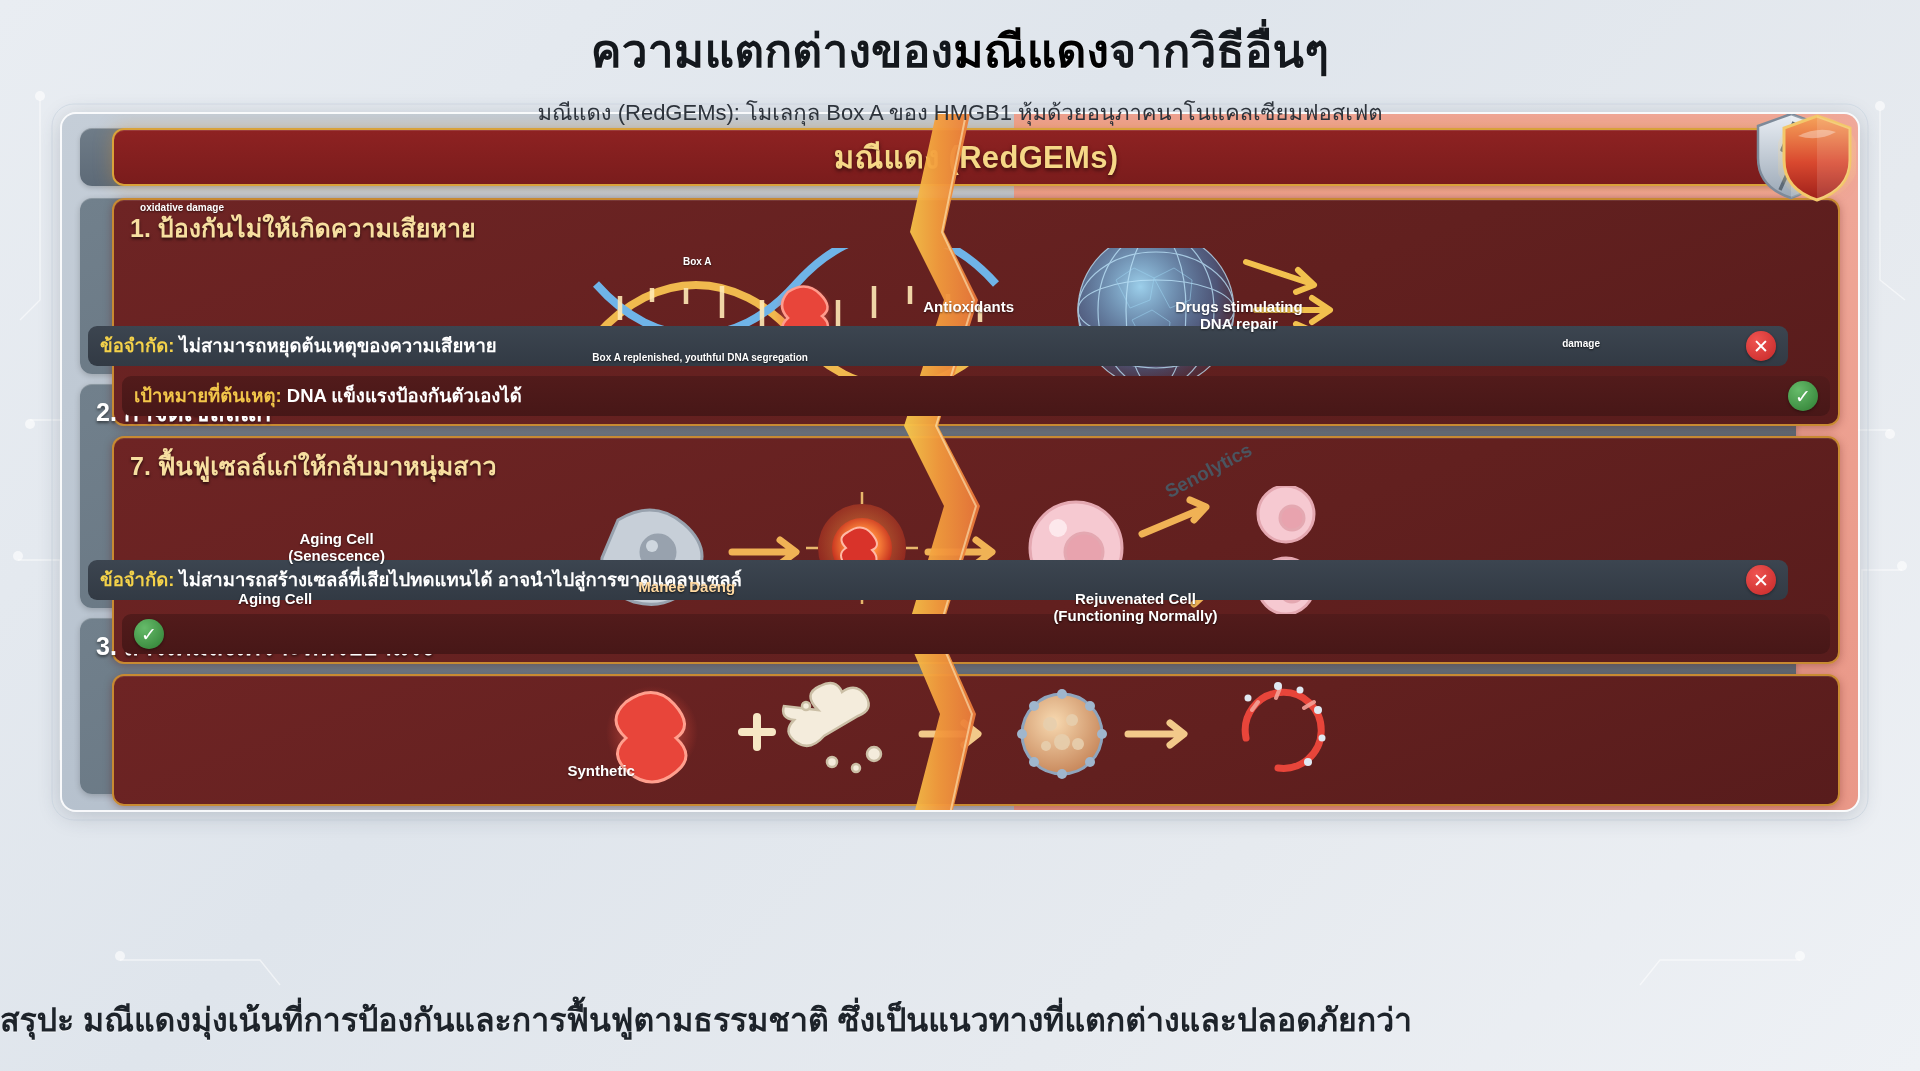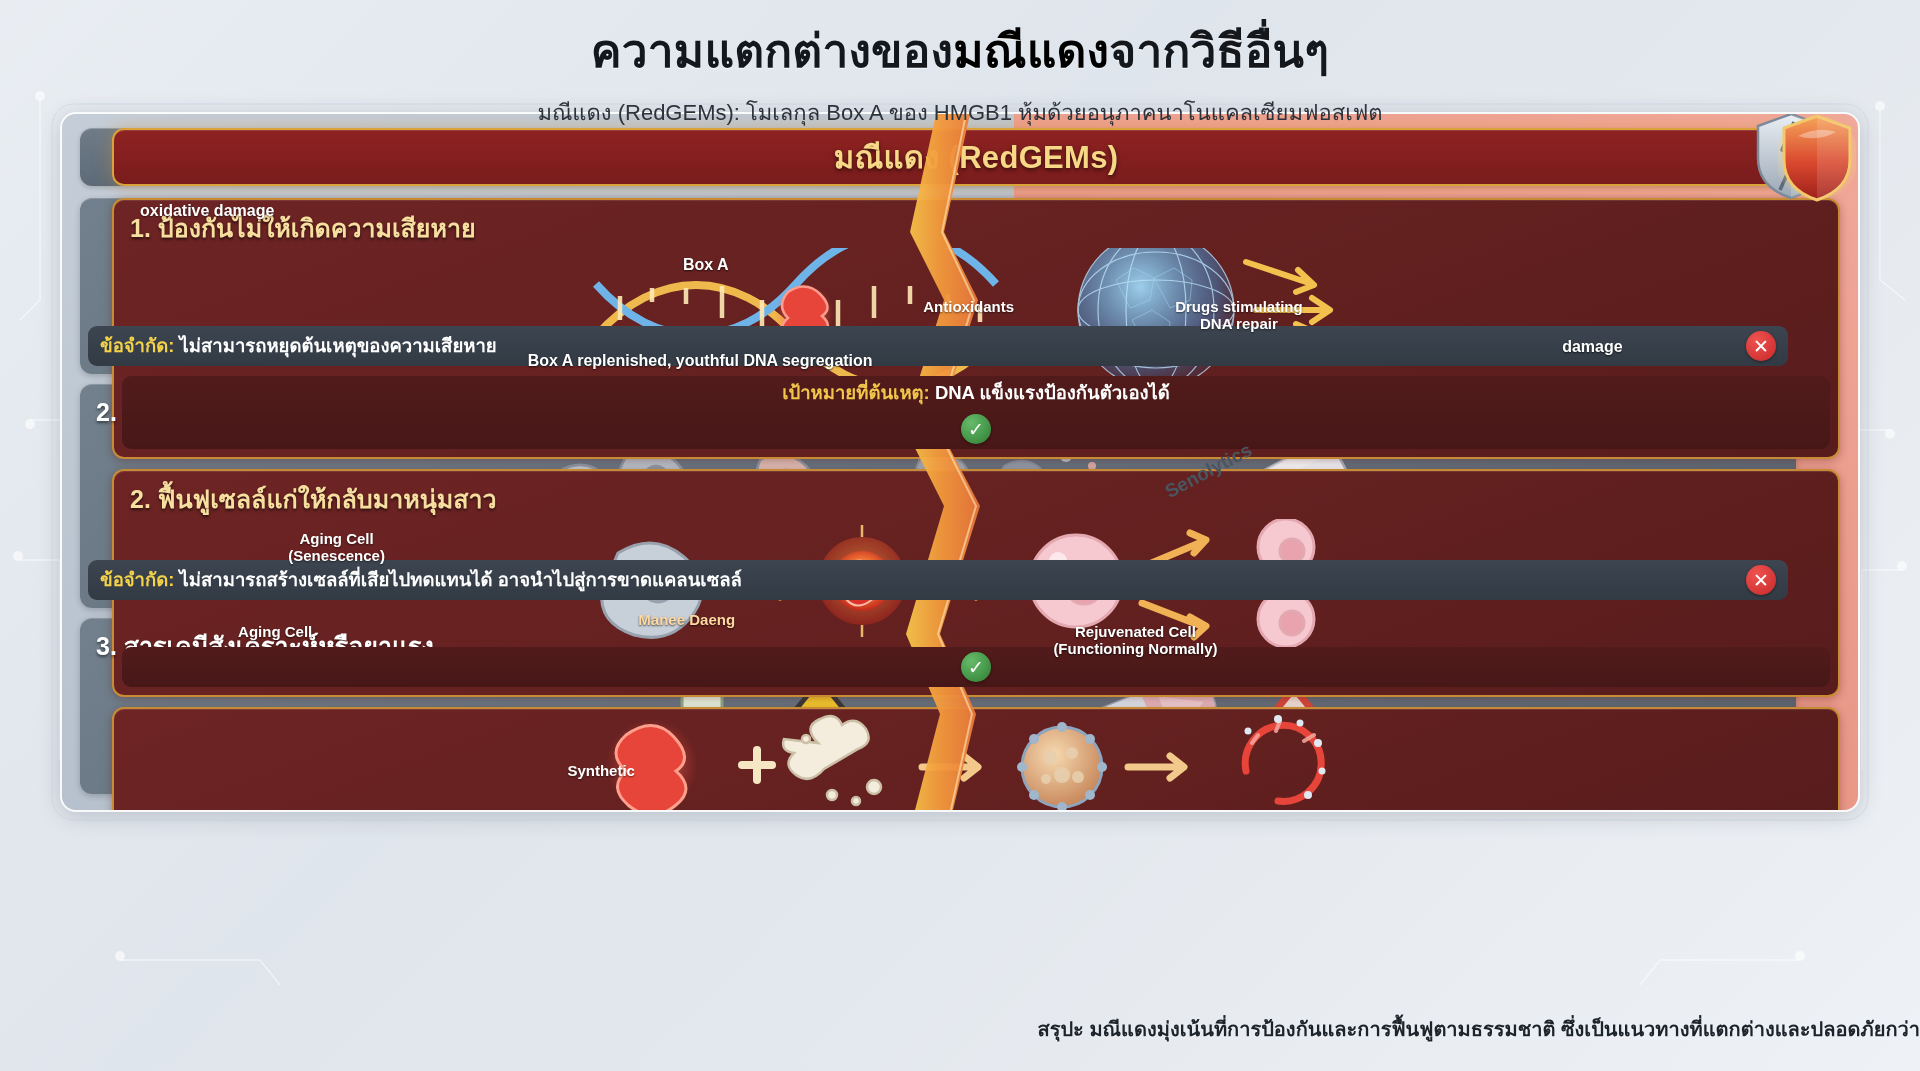--- a/index.html
+++ b/index.html
@@ -92,41 +92,41 @@
   .card-l .card-title { color:#ffffff; text-shadow:0 2px 3px rgba(0,0,0,.5); }
   .card-r .card-title { color:#f7dfa0; text-shadow:0 2px 3px rgba(0,0,0,.6); }
 
   .card-body { position:relative; height:128px; }
 
   .footer-bar {
     display:flex; align-items:center; gap:10px;
     margin:0 8px 8px 8px; padding:5px 12px; border-radius:9px; position:relative; z-index:4;
   }
   .footer-l { background:linear-gradient(180deg,#3c4550 0%, #323a44 100%); }
-  .footer-r { background:linear-gradient(180deg,#521b1b 0%, #471717 100%);flex-direction:column; }
+  .footer-r { background:linear-gradient(180deg,#521b1b 0%, #471717 100%); }
   .footer-bar .txt { font-size:18.5px; font-weight:600; color:#fff; flex:1; line-height:1.25; }
   .footer-bar .lead { color:#f4d24a; font-weight:bold; }
   .footer-r .lead { color:#f2c64a; }
 
   .mark { width:30px; height:30px; border-radius:50%; flex:0 0 30px;
           display:flex; align-items:center; justify-content:center;
           font-size:19px; font-weight:bold; color:#fff; }
   .mark.x { background:radial-gradient(circle at 35% 30%,#ef5350,#c62828); box-shadow:0 1px 3px rgba(0,0,0,.4);}
   .mark.v { background:radial-gradient(circle at 35% 30%,#66bb6a,#2e7d32); box-shadow:0 1px 3px rgba(0,0,0,.4);}
 
   
   .lbl { position:absolute; font-size:15px; font-weight:bold; text-align:center; line-height:1.15; z-index:5;}
   .lbl-l { color:#ffffff; text-shadow:0 1px 2px rgba(0,0,0,.55); }
   .lbl-r { color:#ffffff; text-shadow:0 1px 2px rgba(0,0,0,.7); }
-  .lbl-small { font-size:16px; }
+  .lbl-small { font-size:10px; }
 
   
   .summary {
-    position:absolute; left:0; right:0; bottom:26px; text-align:right;
-    font-size:20px; font-weight:bold; color:#1d232a;
+    position:absolute; left:0; right:0; bottom:26px; text-align:left;
+    font-size:32px; font-weight:bold; color:#1d232a;
     text-shadow:0 1px 0 rgba(255,255,255,.6);
   }
 
   svg { display:block; }
 </style>
 </head>
 <body>
 
 <div class="deco">
   <svg viewBox="0 0 1920 1071" preserveAspectRatio="none">
@@ -460,21 +460,21 @@
           <div class="lbl lbl-r lbl-small" style="left:6%; top:104px; width:56%;">Box A replenished, youthful DNA segregation</div>
           <div class="lbl lbl-r lbl-small" style="left:84%; top:90px;">damage</div>
         </div>
         <div class="footer-bar footer-r">
           <div class="txt"><span class="lead">เป้าหมายที่ต้นเหตุ:</span> <span>DNA แข็งแรงป้องกันตัวเองได้</span></div>
           <div class="mark v">✓</div>
         </div>
       </div>
 
       <div class="card card-r">
-        <div class="card-title">2. ฟื้นฟูเซลล์แก่ให้กลับมาหนุ่มสาว</div>
+        <div class="card-title">7. ฟื้นฟูเซลล์แก่ให้กลับมาหนุ่มสาว</div>
         <div class="card-body">
           <svg viewBox="0 0 840 128" width="100%" height="128" preserveAspectRatio="xMidYMid meet">
             <defs>
               <radialGradient id="mdg" cx="50%" cy="45%" r="55%">
                 <stop offset="0%" stop-color="#ffe9a8"></stop>
                   <stop offset="45%" stop-color="#ff8a3c"></stop>
                 <stop offset="100%" stop-color="#c0281c"></stop>
               </radialGradient>
             </defs>
 

